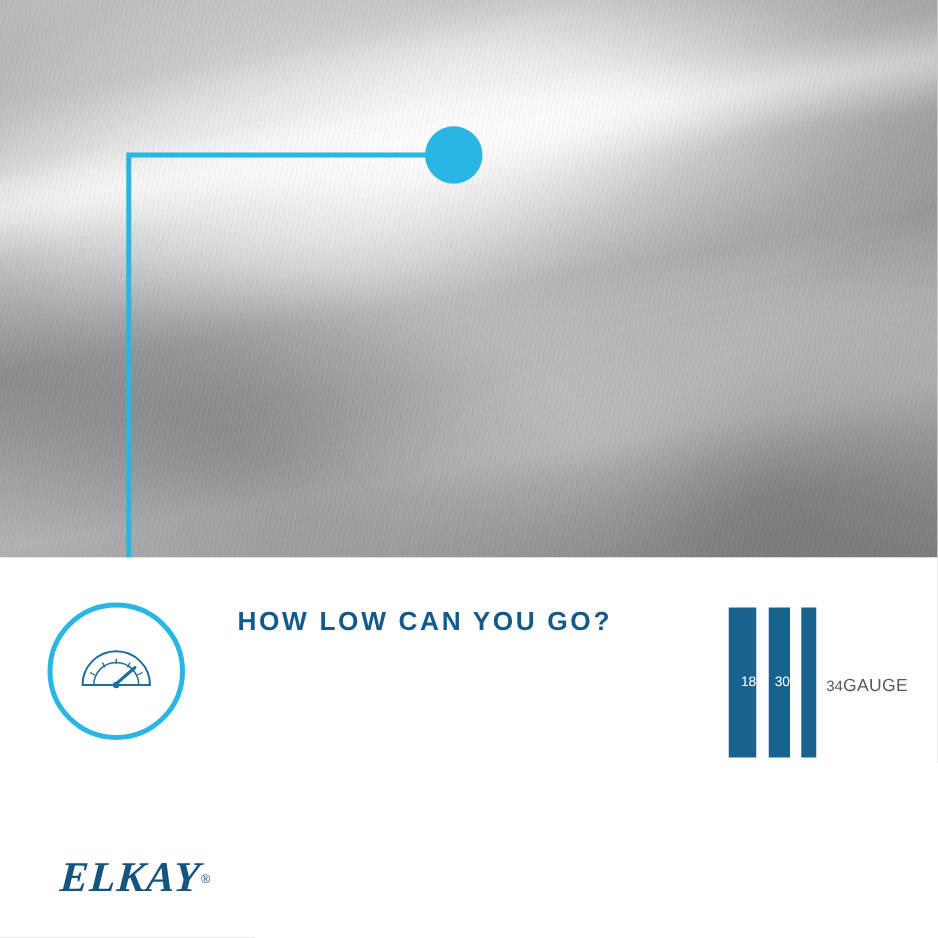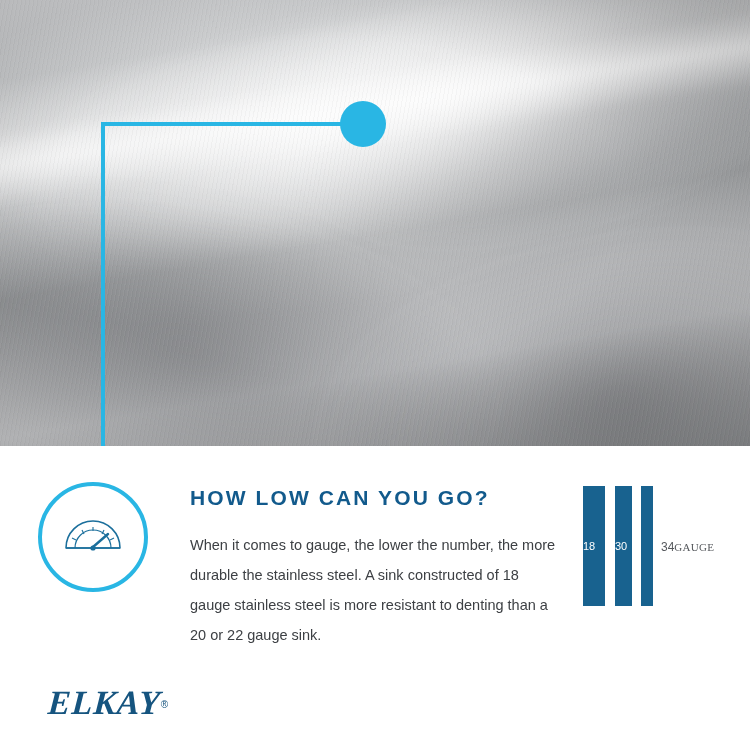--- a/index.html
+++ b/index.html
@@ -210,33 +210,32 @@
   .bar {
     position: absolute;
     top: 0;
     background: #18628f;
   }
   .bar-label {
     position: absolute;
     font-size: 11px;
     color: #ffffff;
     font-family: "Liberation Sans", sans-serif;
-    text-align: left;
+    text-align: right;
   }
   .bar-label-outside {
     position: absolute;
     font-size: 12px;
     color: #55585c;
     font-family: "Liberation Sans", sans-serif;
     white-space: nowrap;
   }
   .bar-label-outside .gauge-word {
-    font-size: 11px;
+    font-size: 14px;
     letter-spacing: 0.3px;
-    font-family: Liberation Serif, serif;
   }
 
   
   .logo {
     position: absolute;
     left: 48px;
     top: 238px;
     color: #15547f;
   }
   .logo-text {
@@ -290,21 +289,20 @@
         <line x1="30" y1="52" x2="34" y2="54" stroke="#1b6f9c" stroke-width="1.1"></line>
         <line x1="40" y1="44" x2="42" y2="48" stroke="#1b6f9c" stroke-width="1.1"></line>
         <line x1="51" y1="41" x2="51" y2="45" stroke="#1b6f9c" stroke-width="1.1"></line>
         <line x1="62" y1="44" x2="60" y2="48" stroke="#1b6f9c" stroke-width="1.1"></line>
         <line x1="72" y1="52" x2="68" y2="54" stroke="#1b6f9c" stroke-width="1.1"></line>
       </svg>
     </div>
 
     <div class="headline">HOW LOW CAN YOU GO?</div>
 
-    <div class="body-copy">When it comes to gauge, the lower the number, the more durable the stainless steel. A sink constructed of 18 gauge stainless steel is more resistant to denting than a 20 or 22 gauge sink.</div>
 
     <div class="bars">
       <div class="bar" style="left:0px; width:22px; height:120px;"></div>
       <div class="bar-label" style="left:0px; width:22px; top:54px;">18</div>
 
       <div class="bar" style="left:32px; width:17px; height:120px;"></div>
       <div class="bar-label" style="left:32px; width:17px; top:54px;">30</div>
 
       <div class="bar" style="left:58px; width:12px; height:120px;"></div>
       <div class="bar-label-outside" style="left:78px; top:54px;">

